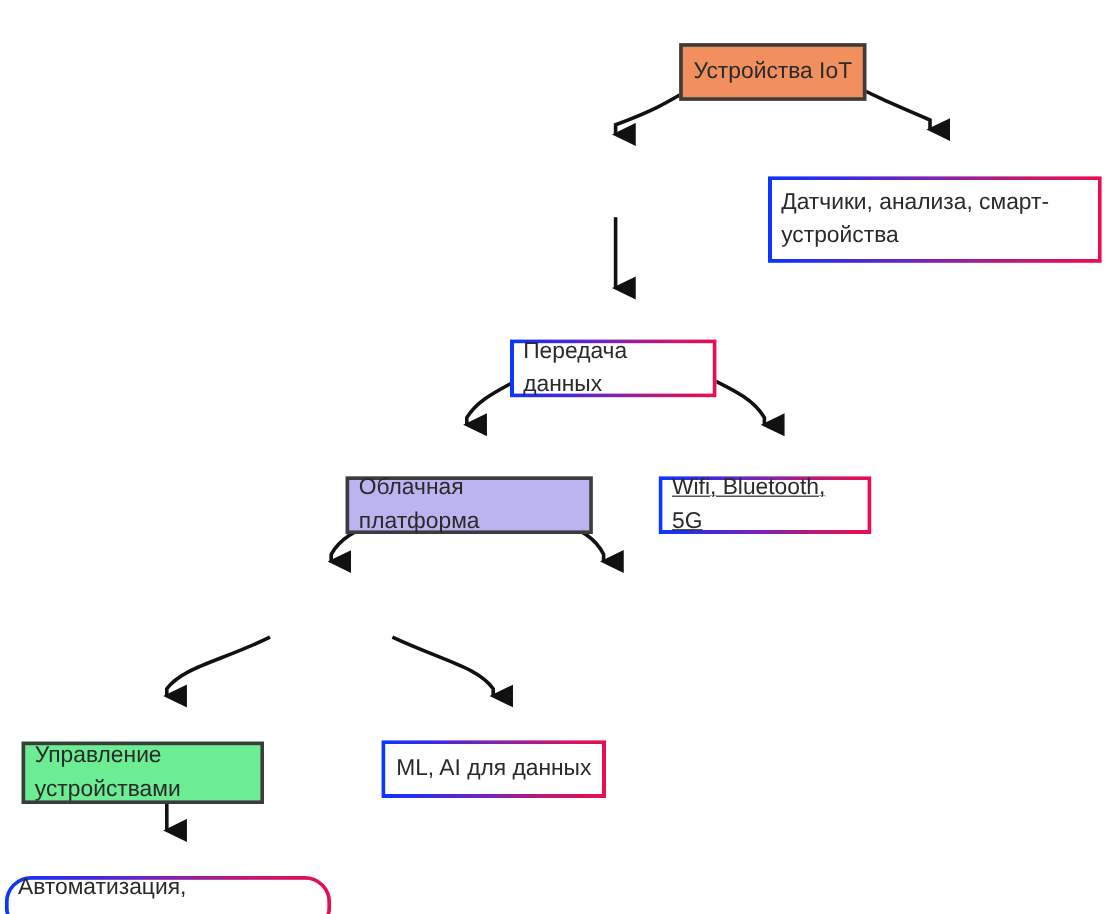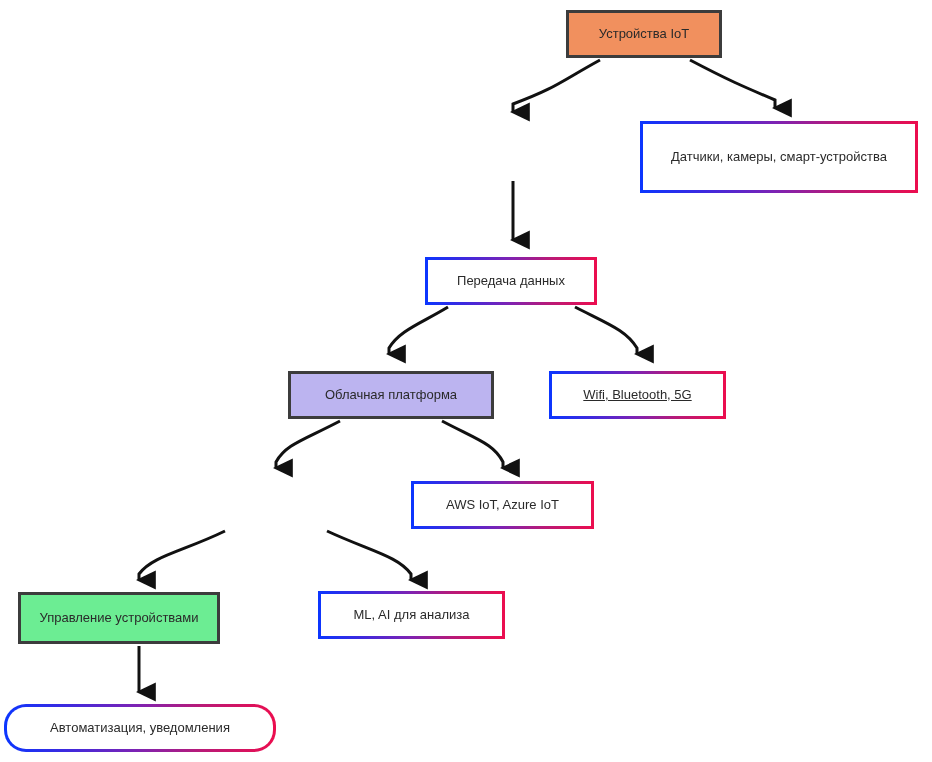--- a/index.html
+++ b/index.html
@@ -26,25 +26,26 @@
     height: 762px;
     pointer-events: none;
   }
   .node {
     position: absolute;
     box-sizing: border-box;
     display: flex;
     align-items: center;
     justify-content: center;
     color: #2a2a2a;
-    font-size: 13px;
+    font-size: 19px;
     line-height: 1.45;
     padding: 2px 8px;
     background: #ffffff;
     z-index: 2;
+    margin-top: 26px;
   }
   
   .node.grad {
     border: 3px solid transparent;
     background-image:
       linear-gradient(#ffffff, #ffffff),
       linear-gradient(90deg, #0b36ff 0%, #3b2ae0 22%, #7b23b5 48%, #b81a78 72%, #ec0d4e 100%);
     background-origin: border-box;
     background-clip: padding-box, border-box;
   }
@@ -82,30 +83,29 @@
         <path d="M 442 421 C 478 440 494 444 503 462 L 503 468" fill="none" stroke="#111111" stroke-width="3" stroke-linecap="butt" marker-end="url(#arrowhead)"></path>
         <path d="M 225 531 C 184 551 152 556 139 574 L 139 580" fill="none" stroke="#111111" stroke-width="3" stroke-linecap="butt" marker-end="url(#arrowhead)"></path>
         <path d="M 327 531 C 370 551 398 556 411 574 L 411 580" fill="none" stroke="#111111" stroke-width="3" stroke-linecap="butt" marker-end="url(#arrowhead)"></path>
         <path d="M 139 646 L 139 692" fill="none" stroke="#111111" stroke-width="3" stroke-linecap="butt" marker-end="url(#arrowhead)"></path>
       </g>
   </svg>
 
   <div class="node filled fill-orange" style="left: 566px; top: 10px; width: 156px; height: 48px;">Устройства IoT</div>
 
 
-  <div class="node grad" style="left: 640px; top: 121px; width: 278px; height: 72px;">Датчики, камеры, смарт-устройства</div>
+  <div class="node grad" style="left: 640px; top: 121px; width: 278px; height: 72px;">Датчики, анализа, смарт-устройства</div>
 
   <div class="node filled fill-lavender" style="left: 288px; top: 371px; width: 206px; height: 48px;">Облачная платформа</div>
 
   <div class="node grad" style="left: 425px; top: 257px; width: 172px; height: 48px;">Передача данных</div>
 
   <div class="node grad" style="left: 549px; top: 371px; width: 177px; height: 48px; text-decoration: underline;">Wifi, Bluetooth, 5G</div>
 
 
-  <div class="node grad" style="left: 411px; top: 481px; width: 183px; height: 48px;">AWS IoT, Azure IoT</div>
 
   <div class="node filled fill-green" style="left: 18px; top: 592px; width: 202px; height: 52px;">Управление устройствами</div>
 
-  <div class="node grad" style="left: 318px; top: 591px; width: 187px; height: 48px;">ML, AI для анализа</div>
+  <div class="node grad" style="left: 318px; top: 591px; width: 187px; height: 48px;">ML, AI для данных</div>
 
   <div class="node grad" style="left: 4px; top: 704px; width: 272px; height: 48px; border-radius: 22px;">Автоматизация, уведомления</div>
 
 </div>
 
 </body></html>

